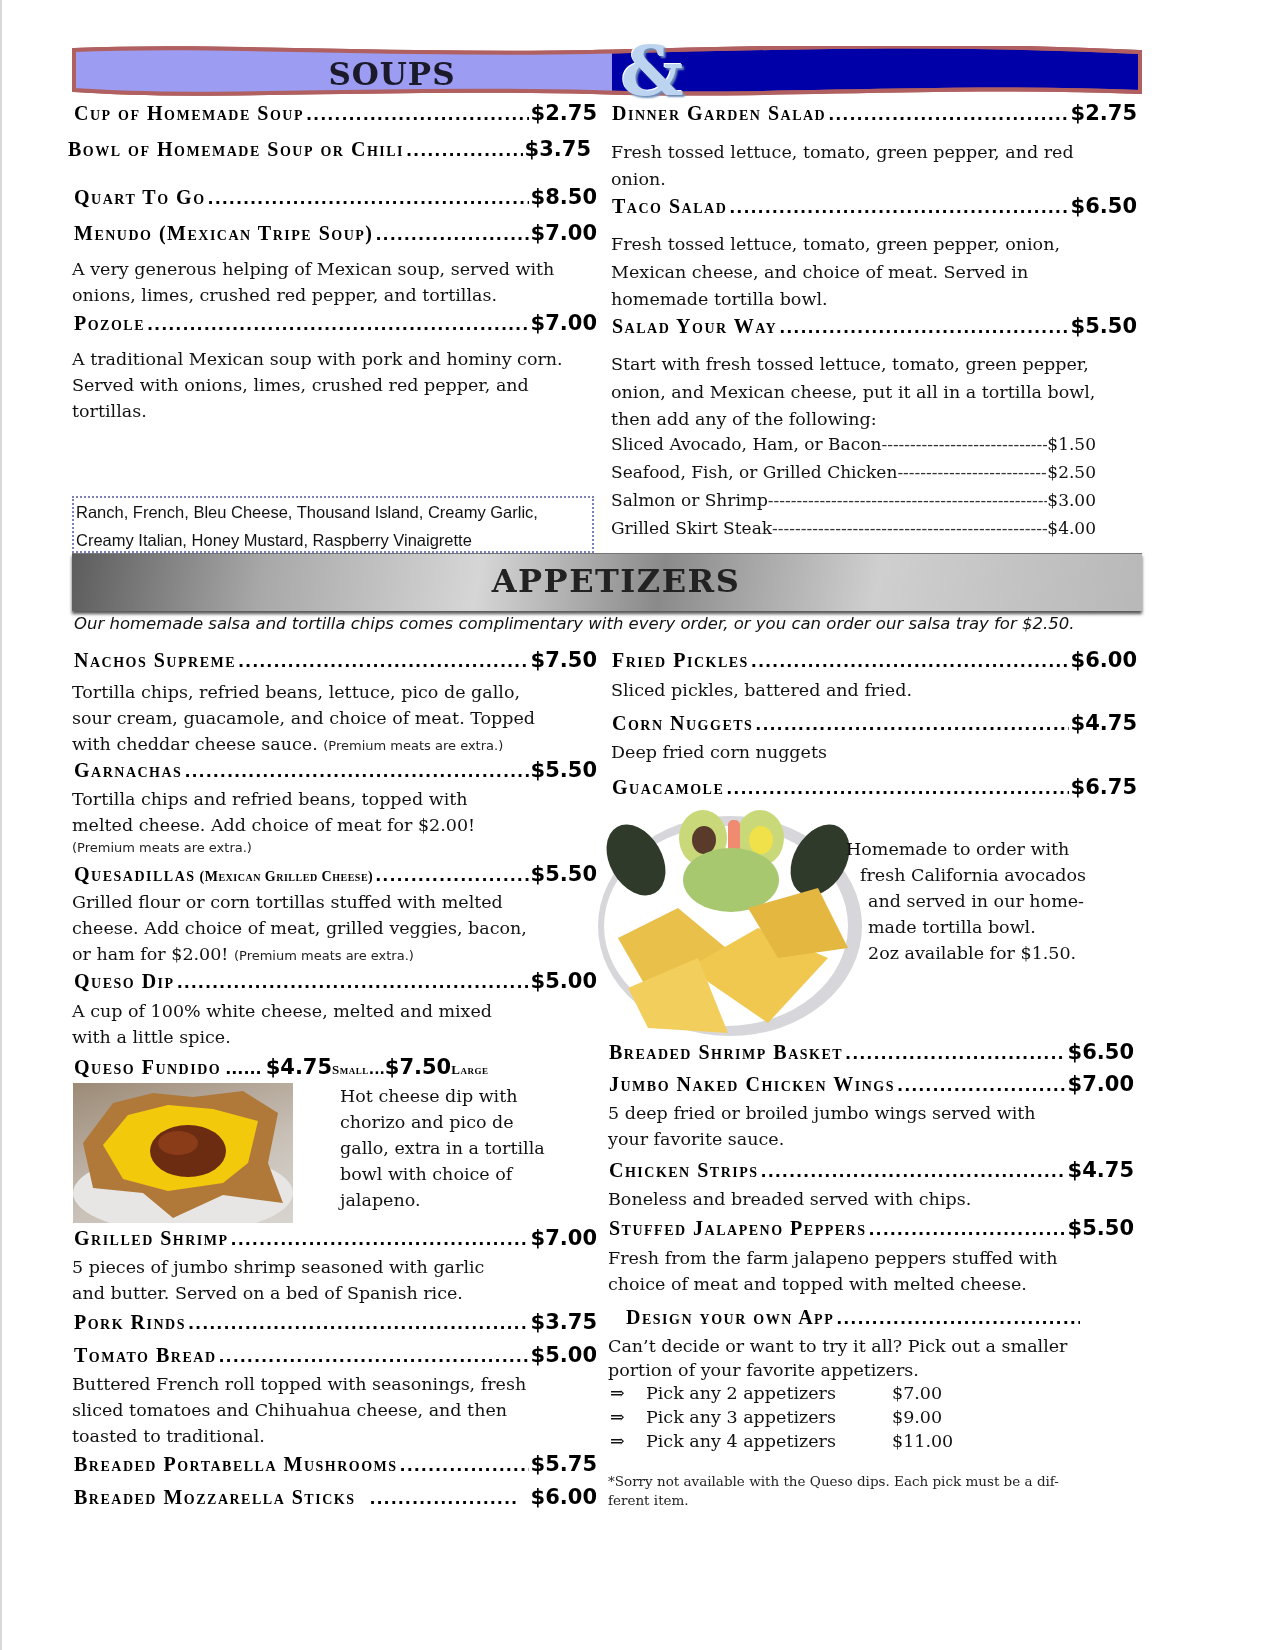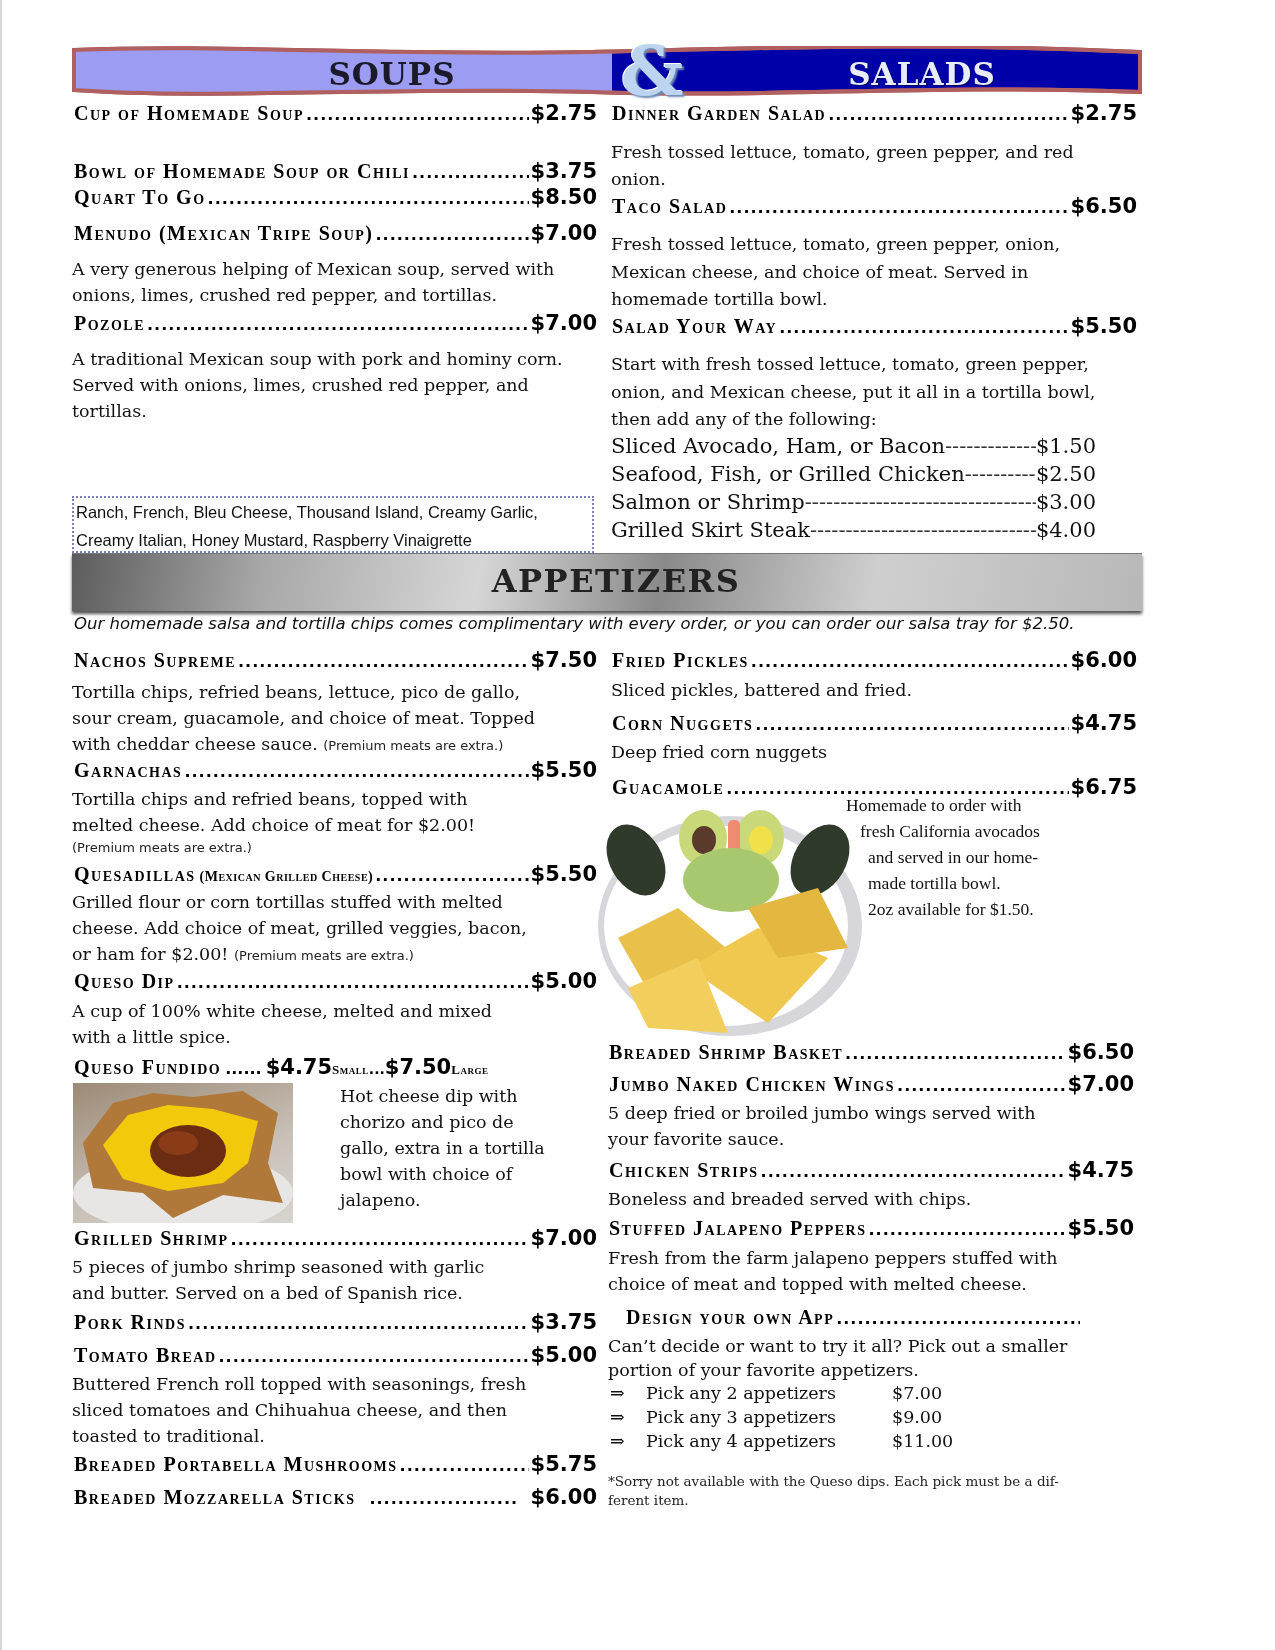--- a/index.html
+++ b/index.html
@@ -23,21 +23,21 @@
   .item .name { font-family: Liberation Serif, serif; font-weight: bold; font-variant: small-caps; font-size: 20px; letter-spacing: 1.5px; color: #000; }
   .item .name .sub { font-size: 14px; letter-spacing: 0.5px; }
   .item .dots { flex: 1; overflow: hidden; font-family: "DejaVu Sans", sans-serif; font-weight: bold; font-size: 16px; letter-spacing: 1px; color: #000; margin: 0 2px; }
   .item .dots::before { content: "................................................................................................................................................"; }
   .item .price { font-family: "DejaVu Sans", sans-serif; font-weight: bold; font-size: 21px; color: #000; }
 
   .desc { position: absolute; font-family: "DejaVu Serif", serif; font-size: 17.5px; line-height: 26px; color: #111; }
   .desc .small { font-family: "DejaVu Sans", sans-serif; font-size: 13px; color: #222; }
   .small-line { position: absolute; font-family: "DejaVu Sans", sans-serif; font-size: 13px; color: #222; }
 
-  .addon { position: absolute; display: flex; font-family: "DejaVu Serif", serif; font-size: 21px; white-space: nowrap; }
+  .addon { position: absolute; display: flex; font-family: "DejaVu Serif", serif; font-size: 17px; white-space: nowrap; }
   .addon .dash { flex: 1; overflow: hidden; color: #333; }
   .addon .dash::before { content: "--------------------------------------------------------------------------------------"; }
 
   .dressing-box { position: absolute; left: 72px; top: 496px; width: 522px; height: 57px; border: 2px dotted #7a7fb8;
     font-family: "Liberation Sans", sans-serif; font-size: 16.5px; line-height: 28px; padding-left: 2px; color: #111; }
 
   
   .banner-app { position: absolute; left: 72px; top: 553px; width: 1070px; height: 58px;
     background: linear-gradient(100deg, #5c5c5c 0%, #a8a8a8 18%, #d6d6d6 38%, #8a8a8a 55%, #cfcfcf 75%, #b8b8b8 100%);
     box-shadow: 0 3px 3px #555; border-top: 1px solid #777; }
@@ -60,29 +60,28 @@
 <div class="left-border"></div>
 
 <div class="banner-ss">
   <svg width="1070" height="52" viewBox="0 0 1070 52">
     <path d="M2,4 C150,-2 300,10 520,6 C700,2 850,-4 1068,6 L1068,46 C850,38 700,52 520,46 C300,40 150,54 2,44 Z" fill="#0000a8" stroke="#b06060" stroke-width="4"></path>
     <path d="M2,4 C150,-2 300,10 520,6 L540,6 L540,46 L520,46 C300,40 150,54 2,44 Z" fill="#9c9cf2"></path>
     <path d="M2,4 C150,-2 300,10 520,6 C700,2 850,-4 1068,6 L1068,46 C850,38 700,52 520,46 C300,40 150,54 2,44 Z" fill="none" stroke="#b06060" stroke-width="4"></path>
   </svg>
   <div class="soups-title">SOUPS</div>
   <div class="amp">&amp;</div>
-  <div class="salads-title">SALADS</div>
 </div>
 
 <div class="item" style="left:74px; top:101px; width:523px;">
   <span class="name">Cup of Homemade Soup</span>
   <span class="dots"></span>
   <span class="price">$2.75</span>
 </div>
-<div class="item" style="left:74px; top:137px; width:523px;margin-top:22px;">
+<div class="item" style="left:68px; top:137px; width:523px;">
   <span class="name">Bowl of Homemade Soup or Chili</span>
   <span class="dots"></span>
   <span class="price">$3.75</span>
 </div>
 <div class="item" style="left:74px; top:185px; width:523px;">
   <span class="name">Quart To Go</span>
   <span class="dots"></span>
   <span class="price">$8.50</span>
 </div>
 <div class="item" style="left:74px; top:221px; width:523px;">
@@ -281,21 +280,21 @@
     <ellipse cx="162" cy="30" rx="24" ry="28" fill="#c9d97a"></ellipse>
     <ellipse cx="163" cy="32" rx="12" ry="14" fill="#f0e04a"></ellipse>
     <rect x="130" y="12" width="12" height="40" rx="5" fill="#f08a70"></rect>
     <ellipse cx="133" cy="72" rx="48" ry="32" fill="#a8c870"></ellipse>
     <polygon points="20,130 80,100 140,150 60,200" fill="#e9c04a"></polygon>
     <polygon points="90,160 160,120 230,150 170,215" fill="#f0c850"></polygon>
     <polygon points="150,100 220,80 250,140 180,150" fill="#e4b840"></polygon>
     <polygon points="30,180 100,150 130,225 50,220" fill="#f2cf5c"></polygon>
   </svg>
 </div>
-<div class="desc" style="left:846px; top:792px; width:290px;font-family:Liberation Serif, serif;">
+<div class="desc" style="left:846px; top:836px; width:290px;">
   <div>Homemade to order with</div>
   <div style="padding-left:14px;">fresh California avocados</div>
   <div style="padding-left:22px;">and served in our home-</div>
   <div style="padding-left:22px;">made tortilla bowl.</div>
   <div style="padding-left:22px;">2oz available for $1.50.</div>
 </div>
 
 <div class="item" style="left:609px; top:1040px; width:525px;">
   <span class="name">Breaded Shrimp Basket</span>
   <span class="dots"></span>

